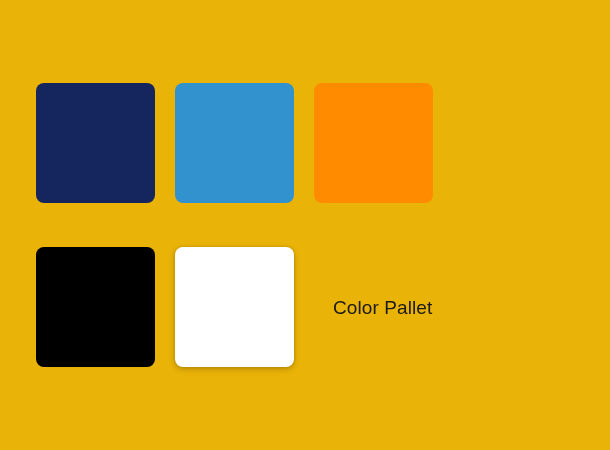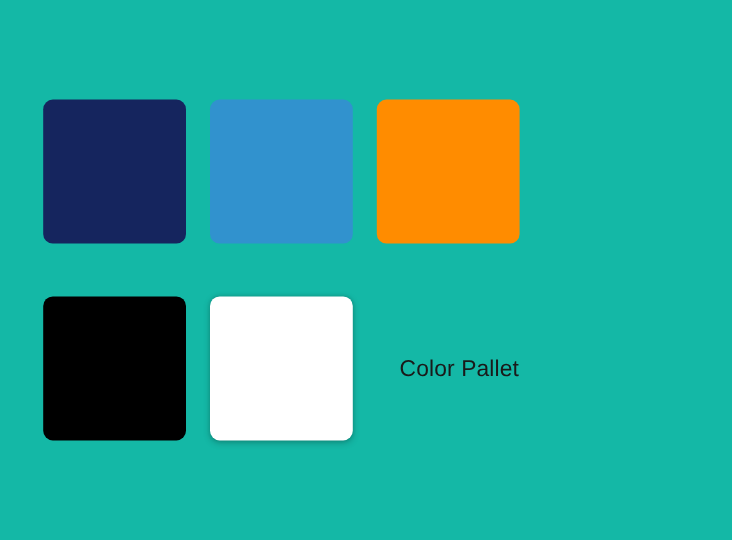--- a/index.html
+++ b/index.html
@@ -57,21 +57,21 @@
     font-size: 19px;
     line-height: 1;
     color: #1a1a1a;
     white-space: nowrap;
     letter-spacing: 0.1px;
   }
 </style>
 </head>
 <body>
 
-<div id="canvas" style="background-color: #14b8a6; width: 610px; height: 450px;">
+<div id="canvas" style="background-color: #eab308; width: 610px; height: 450px;">
 
   <div class="swatch-row" id="row-1">
     <div class="swatch" style="background-color: rgb(21, 37, 94);"></div>
     <div class="swatch" style="background-color: rgb(49, 146, 206);"></div>
     <div class="swatch" style="background-color: rgb(255, 140, 0);"></div>
   </div>
 
   <div class="swatch-row" id="row-2">
     <div class="swatch" style="background-color: rgb(0, 0, 0);"></div>
     <div class="swatch raised" style="background-color: rgb(255, 255, 255);"></div>

